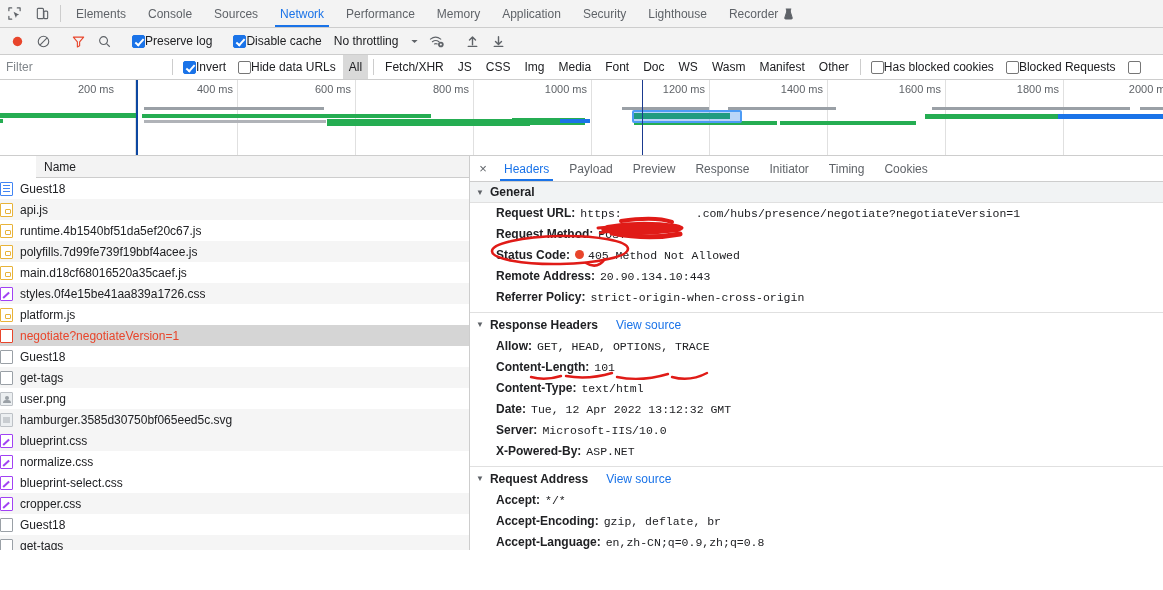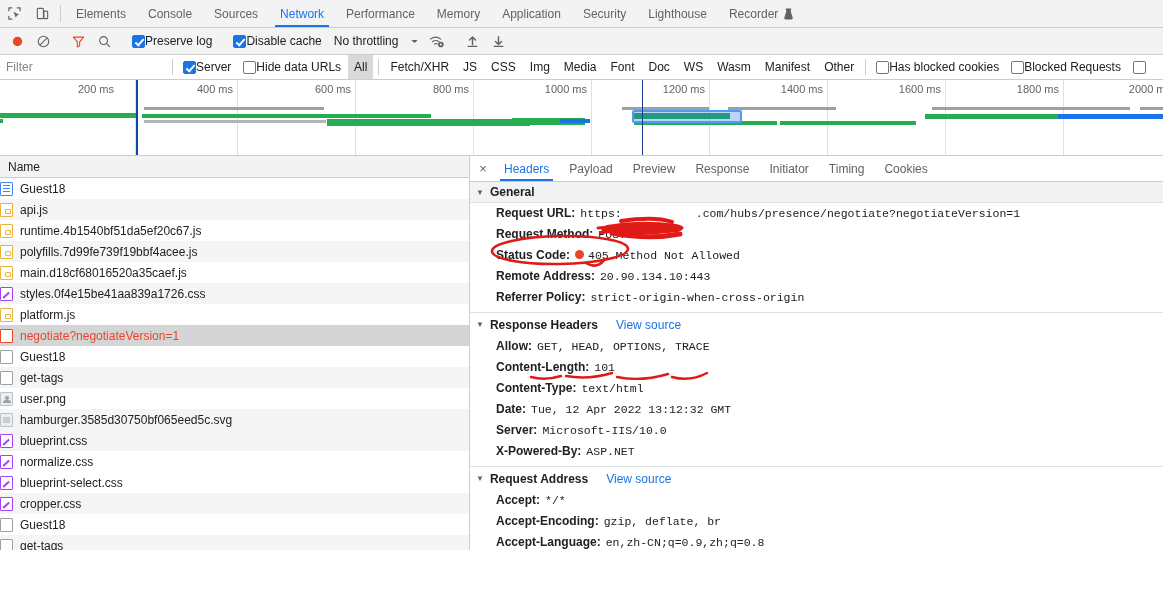--- a/index.html
+++ b/index.html
@@ -96,21 +96,21 @@
     position: absolute; border: 2px solid #4d9bf5; background: rgba(26,115,232,0.30);
     border-radius: 2px; pointer-events: none;
   }
 
   
   .split { display: flex; height: 394px; }
   .reqlist { width: 470px; border-right: 1px solid #cdcdcd; background:#fff; overflow:hidden; }
   .rl-head {
     height: 22px; display: flex; align-items: center; padding-left: 8px;
     background: #f3f3f3; border-bottom: 1px solid #cdcdcd;
-    font-size: 12px; color: #202124;
+    font-size: 12px; color: #202124; margin-left: 36px;
   }
   .rl-rows { }
   .rrow {
     height: 21px; display: flex; align-items: center; gap: 7px;
     padding-left: 0; font-size: 12px; color: #202124; cursor: pointer;
     white-space: nowrap; overflow: hidden;
   }
   .rrow.alt { background: #f5f5f5; }
   .rrow.selected { background: #d5d5d5; }
   .rrow.err { color: #e8452b; }
@@ -311,21 +311,21 @@
         <line x1="3.5" y1="13.2" x2="12.5" y2="13.2" stroke="#5f6368" stroke-width="1.5" stroke-linecap="round"></line>
       </svg>
     </div>
   </div>
 
   <div class="filterbar">
     <input class="filter-input" value="" placeholder="Filter" style="">
     <div class="fsep"></div>
     <div class="cbwrap">
       <span class="cbx checked"></span>
-      <span>Server</span>
+      <span>Invert</span>
     </div>
     <div class="cbwrap">
       <span class="cbx"></span>
       <span>Hide data URLs</span>
     </div>
     <div class="ftype sel"><span>All</span></div>
     <div class="fsep"></div>
     <div class="ftype"><span>Fetch/XHR</span></div>
     <div class="ftype"><span>JS</span></div>
     <div class="ftype"><span>CSS</span></div>

